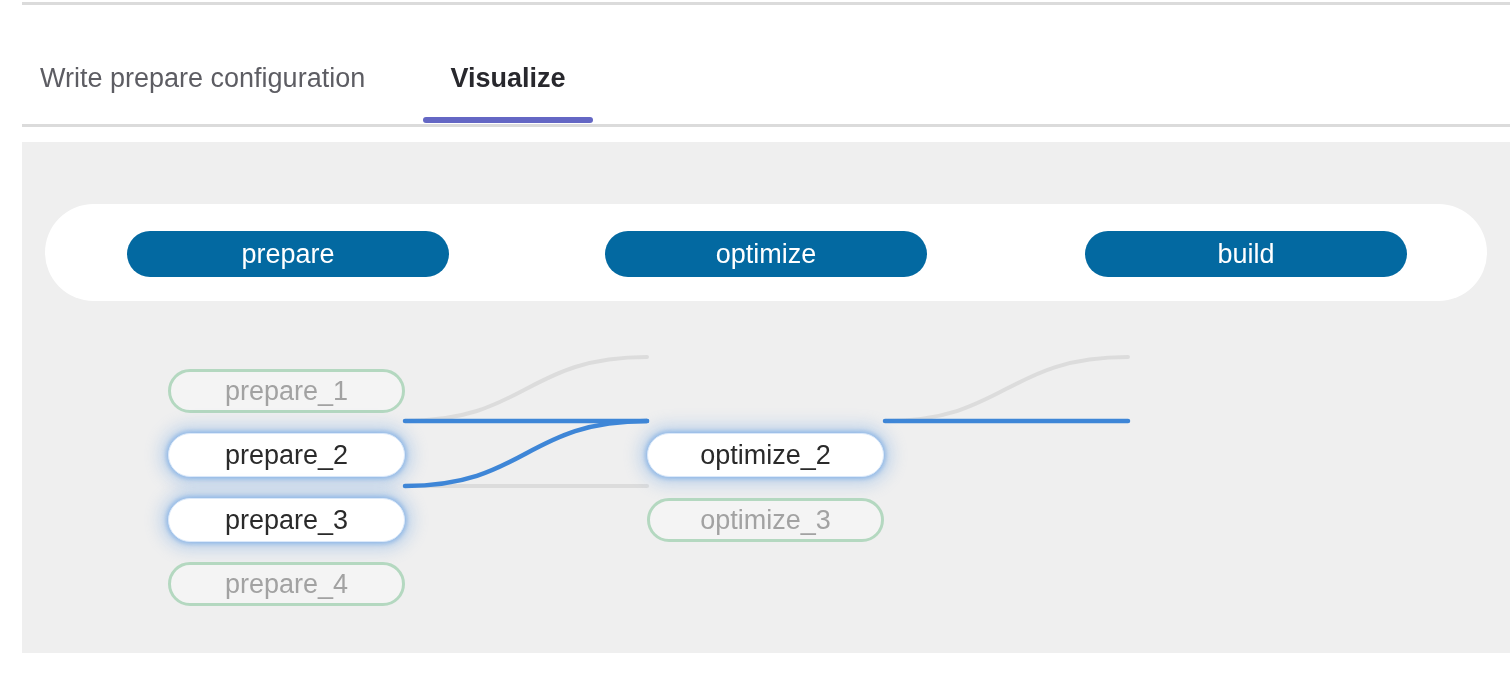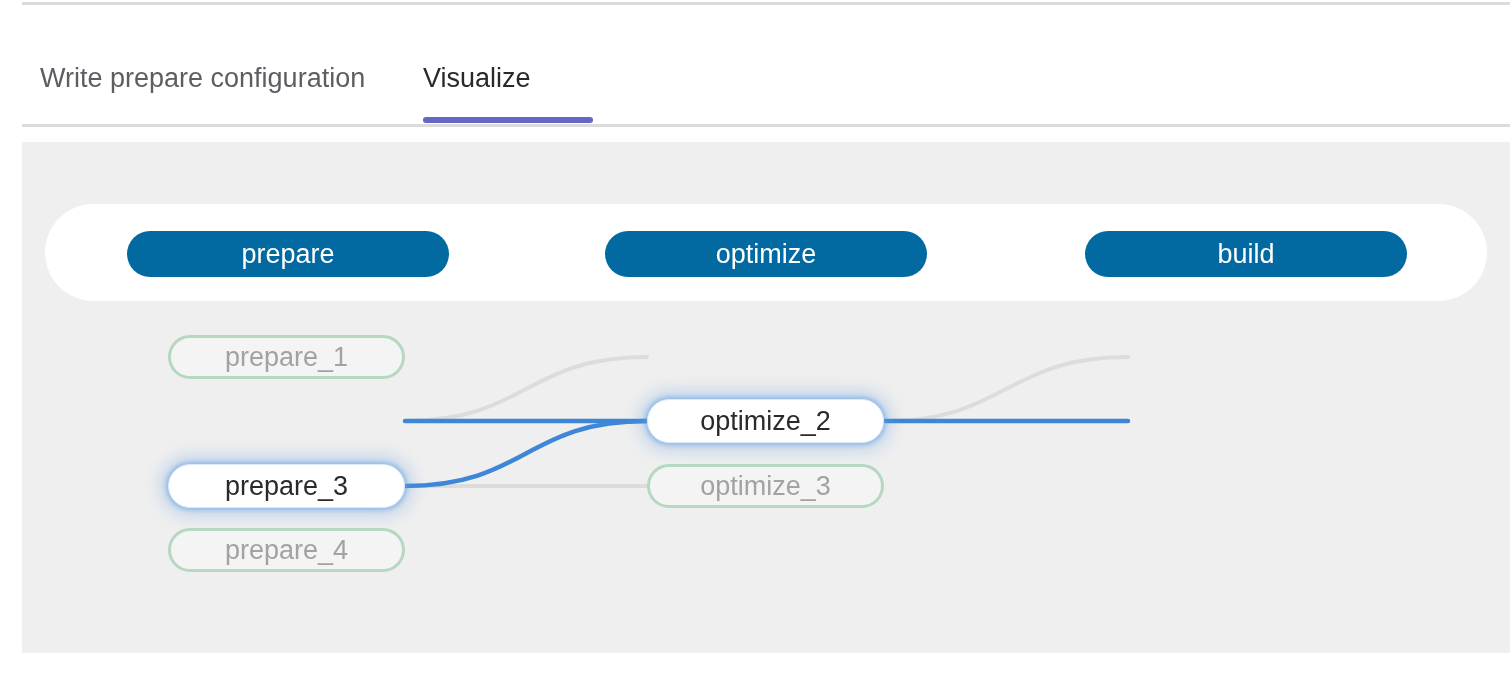--- a/index.html
+++ b/index.html
@@ -8,21 +8,21 @@
   #page { position:relative; width:1510px; height:676px; background:#ffffff; overflow:hidden; }
 
   
   .top-hairline { position:absolute; left:22px; right:0; top:2px; height:3px; background:#dbdbdb; }
   .tabs-divider { position:absolute; left:22px; right:0; top:124px; height:3px; background:#dbdbdb; }
 
   
   .tab { position:absolute; top:58px; height:40px; display:flex; align-items:center;
          font-size:27px; cursor:pointer; white-space:nowrap; }
   .tab-inactive { left:16px; padding:0 24px; color:#5d5d63; font-weight:400; }
-  .tab-active   { left:423px; width:170px; justify-content:flex-start; color:#28282d; font-weight:400; }
+  .tab-active   { left:423px; width:170px; justify-content:center; color:#28282d; font-weight:700; }
   .tab-underline { position:absolute; left:423px; top:117px; width:170px; height:6px;
                    background:#6467c4; border-radius:3px; z-index:2; }
 
   
   .canvas { position:absolute; left:22px; top:142px; width:1488px; height:511px; background:#efefef; }
   .links-svg { position:absolute; left:0; top:0; width:1488px; height:511px; }
   .link { fill:none; stroke-linecap:round; }
   .link.dimmed { stroke:#dcdcdc; stroke-width:4; }
   .link.active { stroke:#3e86d7; stroke-width:4.5; }
 
@@ -30,21 +30,21 @@
   .stage-band { position:absolute; left:23px; top:62px; width:1442px; height:97px;
                 background:#ffffff; border-radius:48.5px; }
   .stage-pill { position:absolute; top:89px; width:322px; height:46px; border-radius:23px;
                 background:#0369a1; color:#ffffff; font-size:27px;
                 display:flex; align-items:center; justify-content:center; }
   .pill-0 { left:105px; } .pill-1 { left:583px; } .pill-2 { left:1063px; }
 
   
   .job { position:absolute; width:237px; height:44px; border-radius:22px;
          display:flex; align-items:center; justify-content:center;
-         font-size:27px; cursor:pointer; }
+         font-size:27px; cursor:pointer;margin-top:34px; }
   .col-0 { left:146px; } .col-1 { left:625px; } .col-2 { left:1106px; }
   .row-0 { top:193px; } .row-1 { top:257px; } .row-2 { top:322px; } .row-3 { top:386px; }
   .job.dimmed { border:3px solid #b4d8c0; color:#a2a2a2; background:rgba(255,255,255,0.35); }
   .job.highlighted { background:#ffffff; color:#2a2a2a; border:1px solid #dbe9fa;
         box-shadow:0 0 4px 2px rgba(100,158,226,0.55), 0 0 16px 8px rgba(100,158,226,0.32); }
 </style>
 </head>
 <body>
 
 <div id="page">
@@ -80,20 +80,23 @@
     <div class="stage-pill pill-1">
       <span>optimize</span>
     </div>
     <div class="stage-pill pill-2">
       <span>build</span>
     </div>
 
     <div class="job dimmed col-0 row-0">
       <span>prepare_1</span>
     </div>
+    <div class="job highlighted col-0 row-1">
+      <span>prepare_2</span>
+    </div>
     <div class="job highlighted col-0 row-2">
       <span>prepare_3</span>
     </div>
     <div class="job dimmed col-0 row-3">
       <span>prepare_4</span>
     </div>
 
     <div class="job highlighted col-1 row-1">
       <span>optimize_2</span>
     </div>

